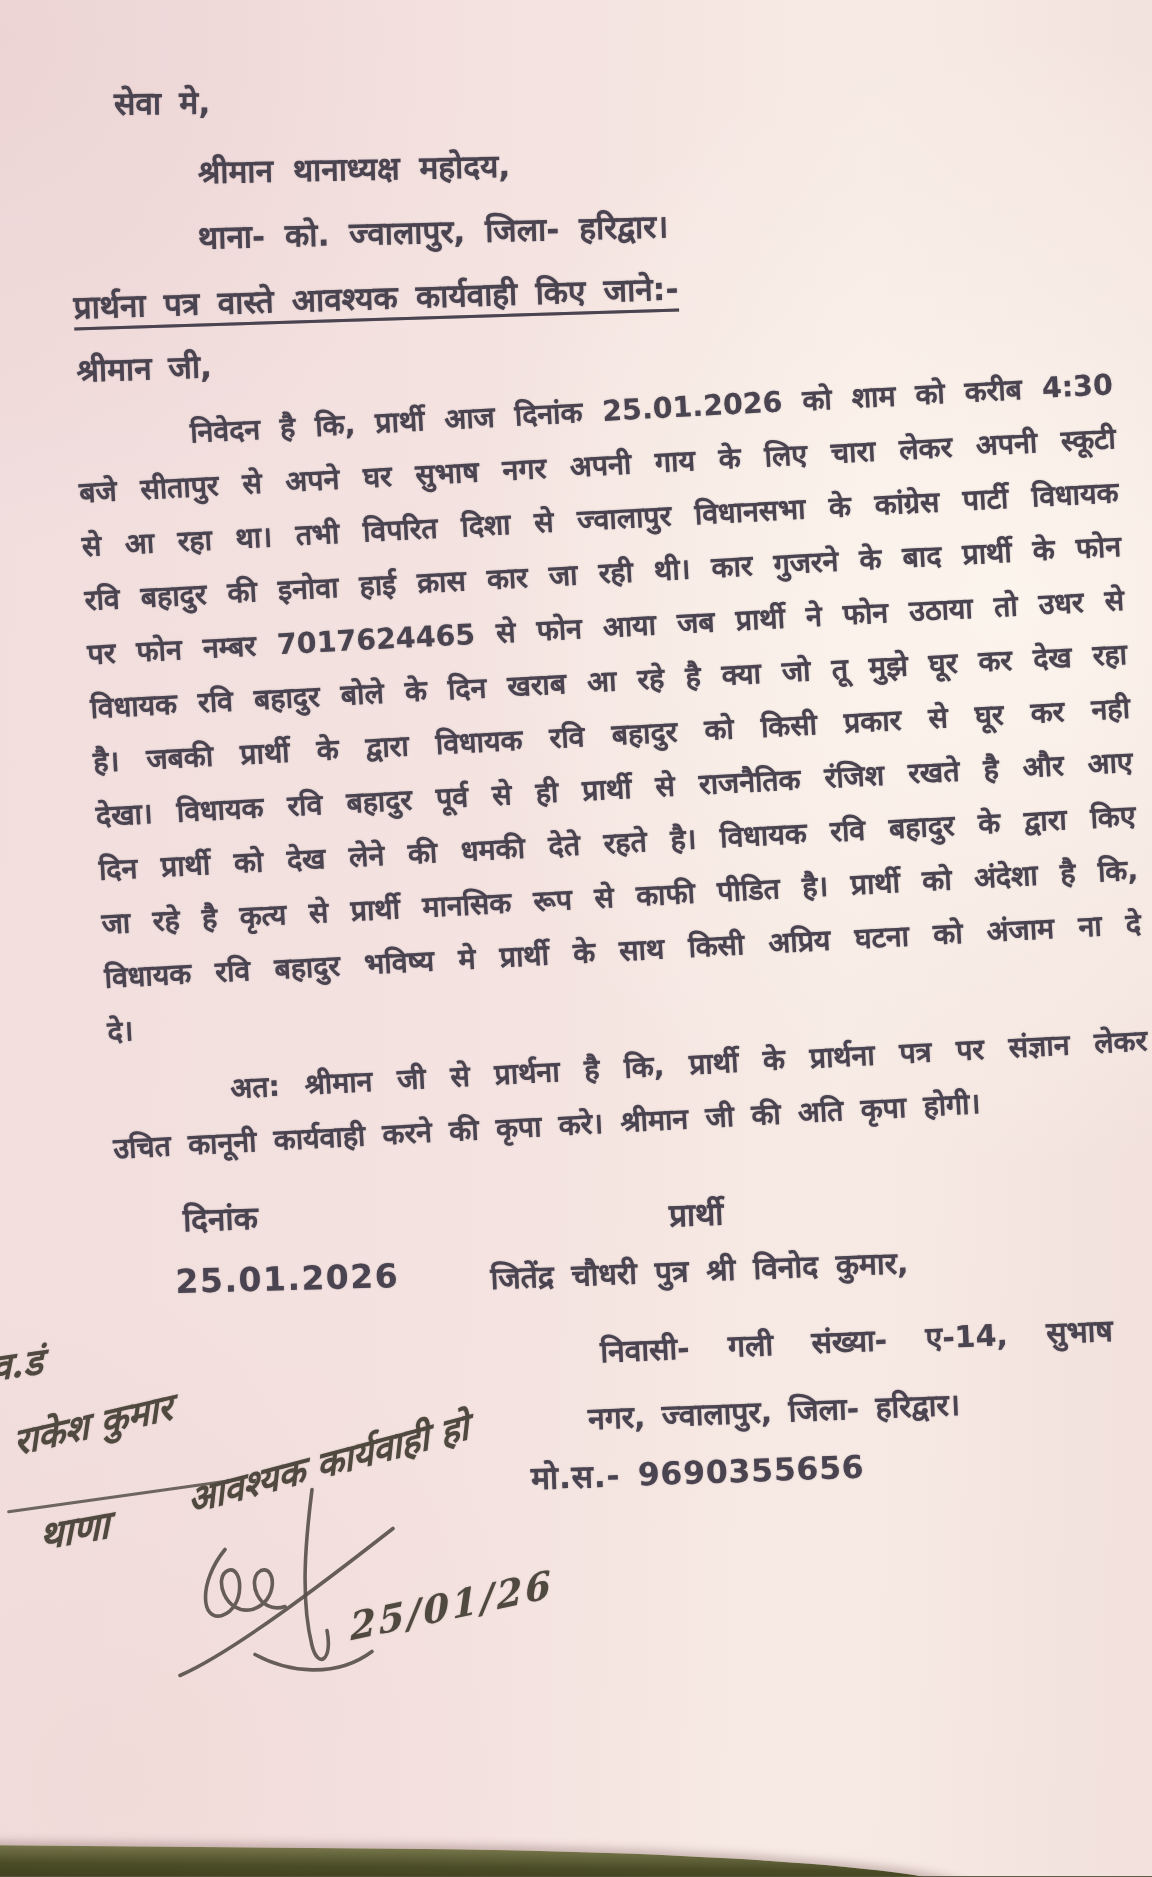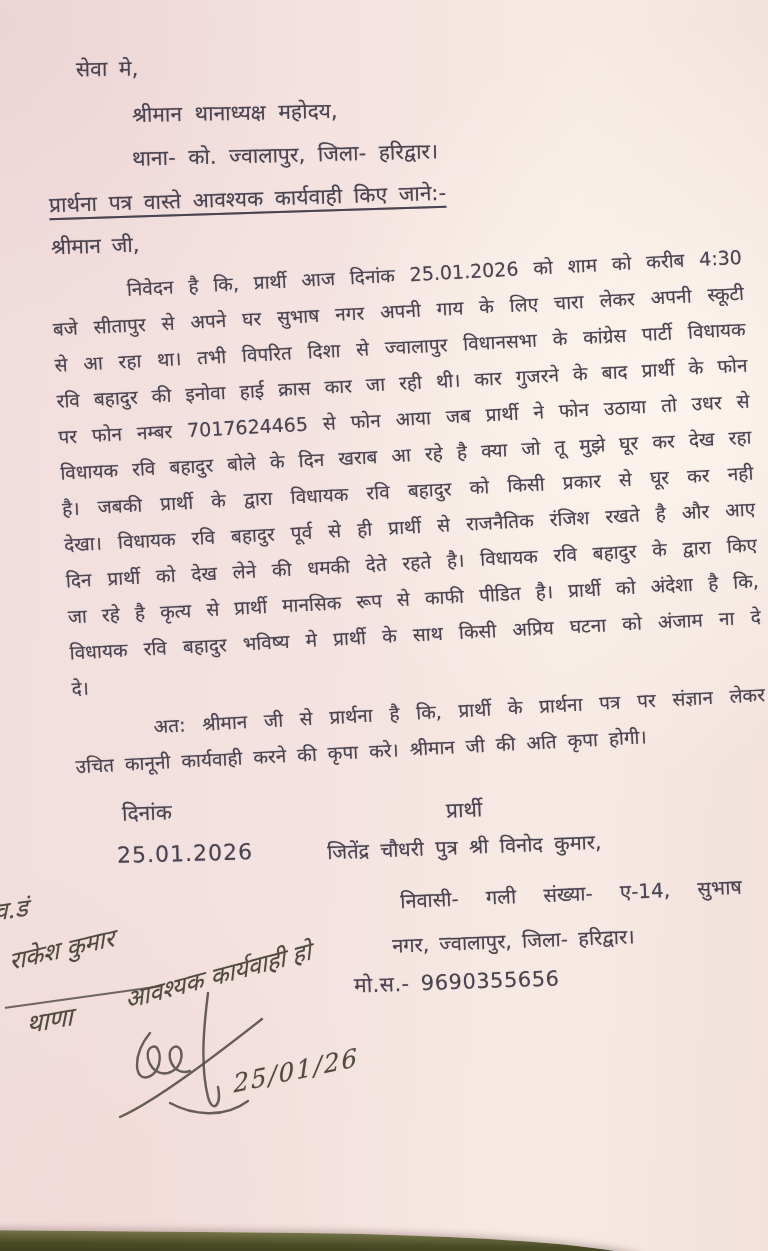--- a/index.html
+++ b/index.html
@@ -10,20 +10,21 @@
   }
   .scene{position:absolute;inset:0;}
   
   .paper{
     position:absolute;inset:0;
     background:
       radial-gradient(90% 55% at 88% 32%, rgba(253,247,239,0.85) 0%, rgba(253,247,239,0) 55%),
       radial-gradient(70% 45% at 0% 2%, rgba(233,203,205,0.55) 0%, rgba(233,203,205,0) 60%),
       radial-gradient(60% 40% at 10% 95%, rgba(240,216,214,0.6) 0%, rgba(240,216,214,0) 65%),
       linear-gradient(92deg,#f1dedd 0%, #f4e3e0 45%, #f7eae4 72%, #f2e1dc 100%);
+    font-weight: bold;
   }
   
   .table-band{
     position:absolute;left:-14px;top:1233px;width:660px;height:40px;
     background:linear-gradient(to bottom,#75744a 0%, #4a4c26 30%, #2d2f15 100%);
     border-radius:0 55% 0 0 / 0 26px 0 0;
     transform:rotate(0.5deg);
     box-shadow:0 -3px 6px rgba(120,90,90,0.35);
   }
   

